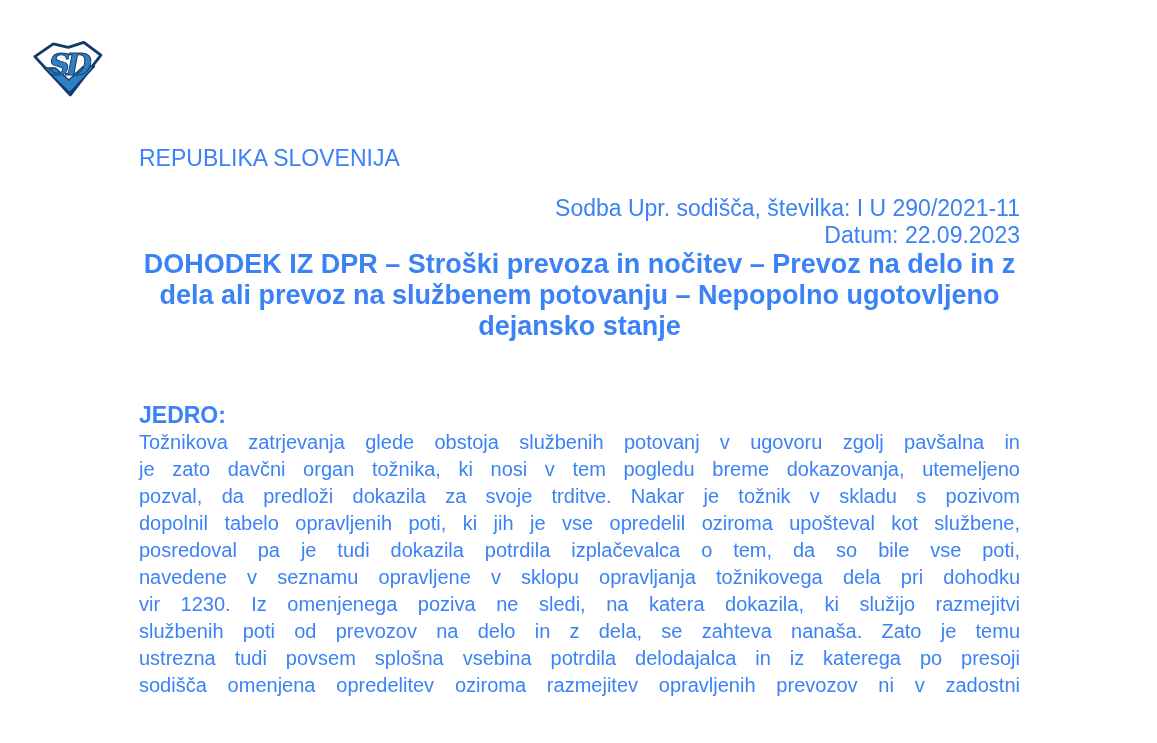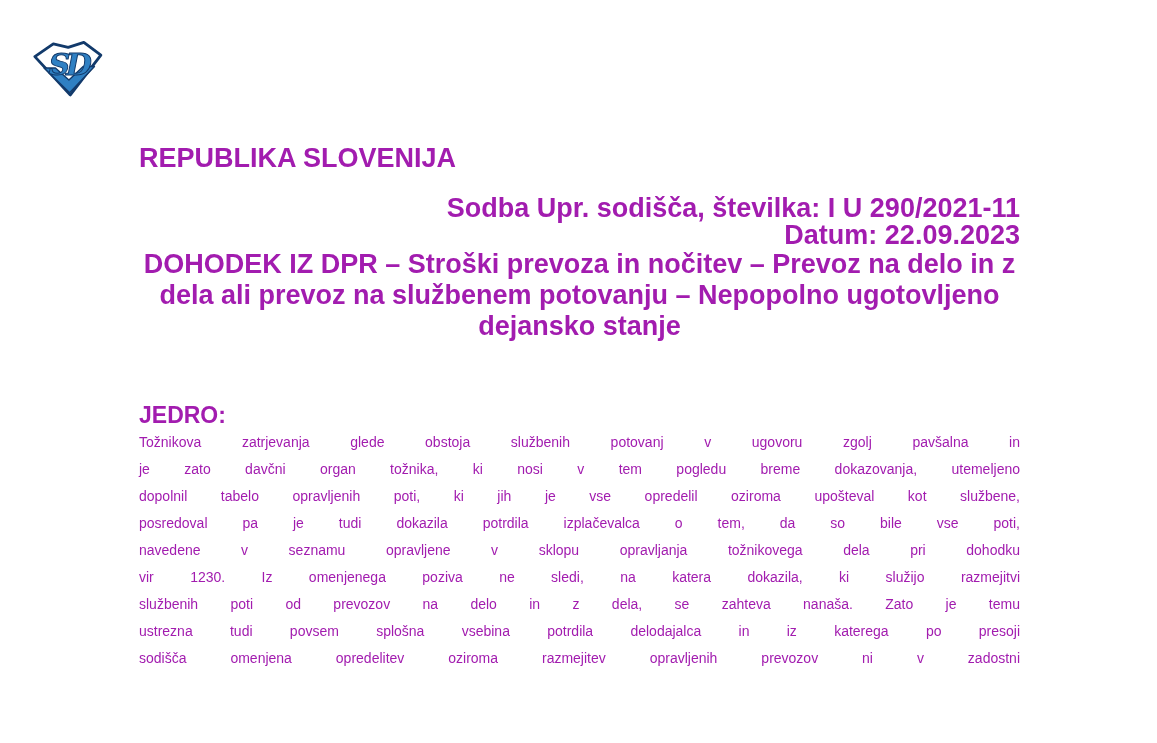--- a/index.html
+++ b/index.html
@@ -4,21 +4,21 @@
 <style>
   * { margin: 0; padding: 0; box-sizing: border-box; }
   html, body { background: #ffffff; }
 
   .page {
     position: relative;
     width: 1157px;
     height: 743px;
     background: #ffffff;
     overflow: hidden;
-    color: #a21caf;
+    color: #3b82f6;
     font-family: "Liberation Sans", sans-serif;
   }
 
   .logo {
     position: absolute;
     left: 32px;
     top: 39px;
     width: 71px;
     height: 58px;
   }
@@ -26,24 +26,23 @@
   .content {
     position: absolute;
     left: 139px;
     top: 0;
     width: 881px;
   }
 
   .header-block { margin-top: 145px; }
 
   .hline {
-    font-size: 27px;
+    font-size: 23px;
     line-height: 27px;
     white-space: nowrap;
-    font-weight: bold;
   }
 
   .meta-block { margin-top: 23px; text-align: right; }
 
   .title {
     margin-left: -11px;
     width: 903px;
     font-size: 27px;
     line-height: 31px;
     font-weight: bold;
@@ -57,21 +56,21 @@
 
   .jedro { margin-top: 60px; }
 
   .jedro-heading {
     font-size: 23px;
     line-height: 27px;
     font-weight: bold;
   }
 
   .body-line {
-    font-size: 14px;
+    font-size: 20px;
     line-height: 27px;
     text-align: justify;
     text-align-last: justify;
   }
 </style>
 </head>
 <body>
 
 <div class="page">
 
@@ -95,20 +94,21 @@
     <h1 class="title">
       <span class="title-line">DOHODEK IZ DPR – Stroški prevoza in nočitev – Prevoz na delo in z</span>
       <span class="title-line">dela ali prevoz na službenem potovanju – Nepopolno ugotovljeno</span>
       <span class="title-line">dejansko stanje</span>
     </h1>
 
     <div class="jedro">
       <div class="jedro-heading">JEDRO:</div>
       <div class="body-line">Tožnikova zatrjevanja glede obstoja službenih potovanj v ugovoru zgolj pavšalna in</div>
       <div class="body-line">je zato davčni organ tožnika, ki nosi v tem pogledu breme dokazovanja, utemeljeno</div>
+      <div class="body-line">pozval, da predloži dokazila za svoje trditve. Nakar je tožnik v skladu s pozivom</div>
       <div class="body-line">dopolnil tabelo opravljenih poti, ki jih je vse opredelil oziroma upošteval kot službene,</div>
       <div class="body-line">posredoval pa je tudi dokazila potrdila izplačevalca o tem, da so bile vse poti,</div>
       <div class="body-line">navedene v seznamu opravljene v sklopu opravljanja tožnikovega dela pri dohodku</div>
       <div class="body-line">vir 1230. Iz omenjenega poziva ne sledi, na katera dokazila, ki služijo razmejitvi</div>
       <div class="body-line">službenih poti od prevozov na delo in z dela, se zahteva nanaša. Zato je temu</div>
       <div class="body-line">ustrezna tudi povsem splošna vsebina potrdila delodajalca in iz katerega po presoji</div>
       <div class="body-line">sodišča omenjena opredelitev oziroma razmejitev opravljenih prevozov ni v zadostni</div>
     </div>
 
   </div>

